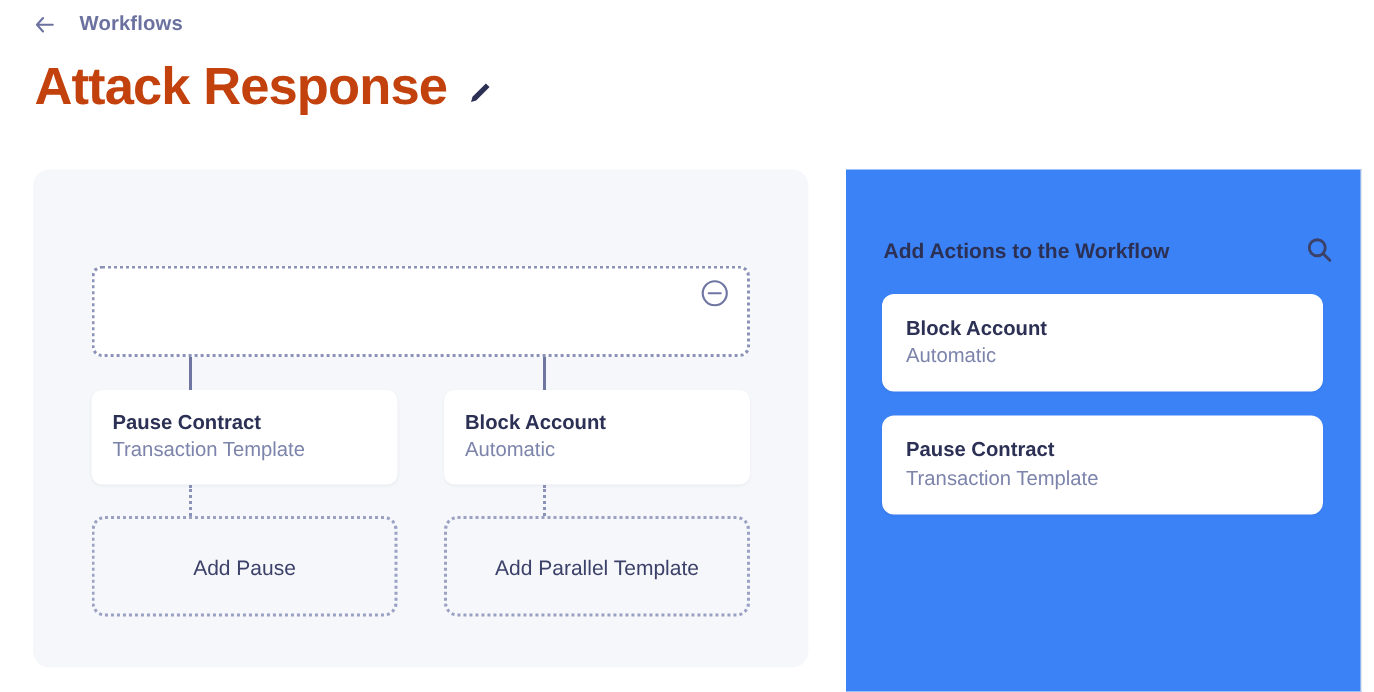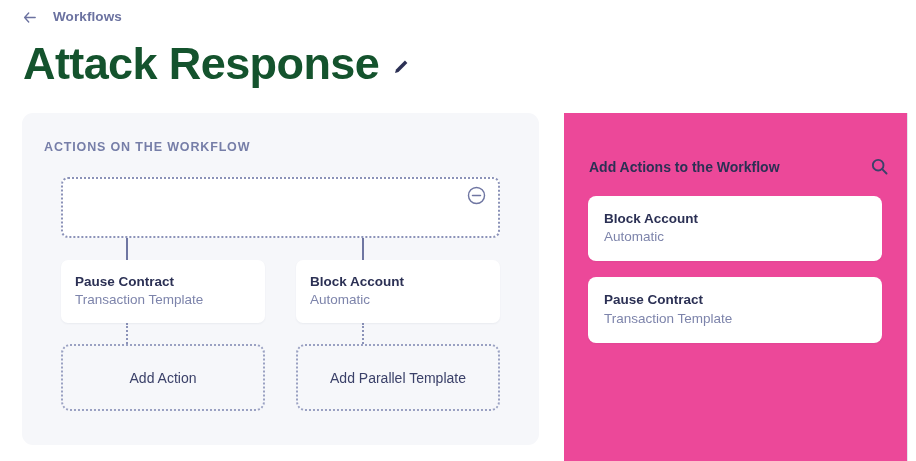--- a/index.html
+++ b/index.html
@@ -38,23 +38,23 @@
     position: relative;
     top: 1px;
   }
   .title-row {
     display: flex;
     align-items: center;
     gap: 13px;
     margin-top: 13px;
   }
   .page-title {
-    font-size: 45px;
-    font-weight: bold;
-    color: #14532d;
+    font-size: 35px;
+    font-weight: bold;
+    color: #c2410c;
     letter-spacing: -0.6px;
     line-height: 1.05;
     margin: 0;
   }
   .edit-icon {
     width: 19px;
     height: 19px;
     cursor: pointer;
     position: relative;
     top: 3px;
@@ -167,21 +167,21 @@
     background: transparent;
   }
 
   
   .right-panel {
     position: absolute;
     left: 564px;
     top: 0;
     width: 344px;
     bottom: -1px;
-    background: #ec4899;
+    background: #3b82f6;
     border-right: 1px solid #e4e6ee;
     box-sizing: border-box;
   }
   .right-head {
     position: absolute;
     left: 25px;
     right: 18px;
     top: 44px;
     display: flex;
     align-items: center;
@@ -242,21 +242,20 @@
       <svg viewBox="0 0 20 20" width="19" height="19">
         <path d="M3.2 16.8 L4.2 13.2 L13.6 3.8 L16.2 6.4 L6.8 15.8 Z" fill="#2b3054"></path>
       </svg>
     </span>
   </div>
 </div>
 
 <div class="panels">
 
   <div class="left-panel">
-    <div class="section-label">ACTIONS ON THE WORKFLOW</div>
 
     <div class="trigger-box">
       <span class="minus-icon">
         <svg viewBox="0 0 22 22" width="21" height="21">
           <circle cx="11" cy="11" r="8.4" fill="none" stroke="#6f76a2" stroke-width="1.5"></circle>
           <path d="M6.8 11 H15.2" stroke="#6f76a2" stroke-width="1.5" stroke-linecap="round"></path>
         </svg>
       </span>
     </div>
 
@@ -264,21 +263,21 @@
     <div class="conn-solid" style="left:340px; top:125px; height:22px;"></div>
 
     <div class="conn-dotted" style="left:104px; top:210px; height:21px;"></div>
     <div class="conn-dotted" style="left:340px; top:210px; height:21px;"></div>
 
     <div class="branch b1">
       <div class="action-card">
         <div class="name">Pause Contract</div>
         <div class="subtitle">Transaction Template</div>
       </div>
-      <div class="add-box">Add Action</div>
+      <div class="add-box">Add Pause</div>
     </div>
 
     <div class="branch b2">
       <div class="action-card">
         <div class="name">Block Account</div>
         <div class="subtitle">Automatic</div>
       </div>
       <div class="add-box">Add Parallel Template</div>
     </div>
   </div>

